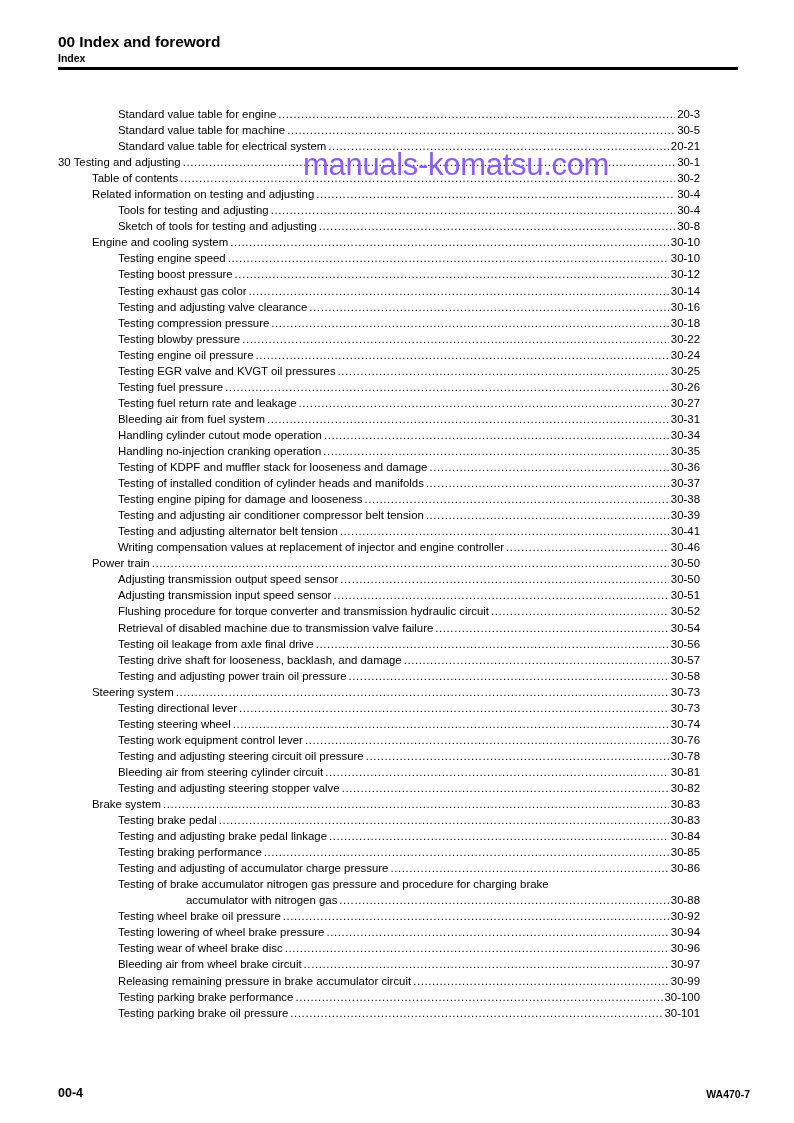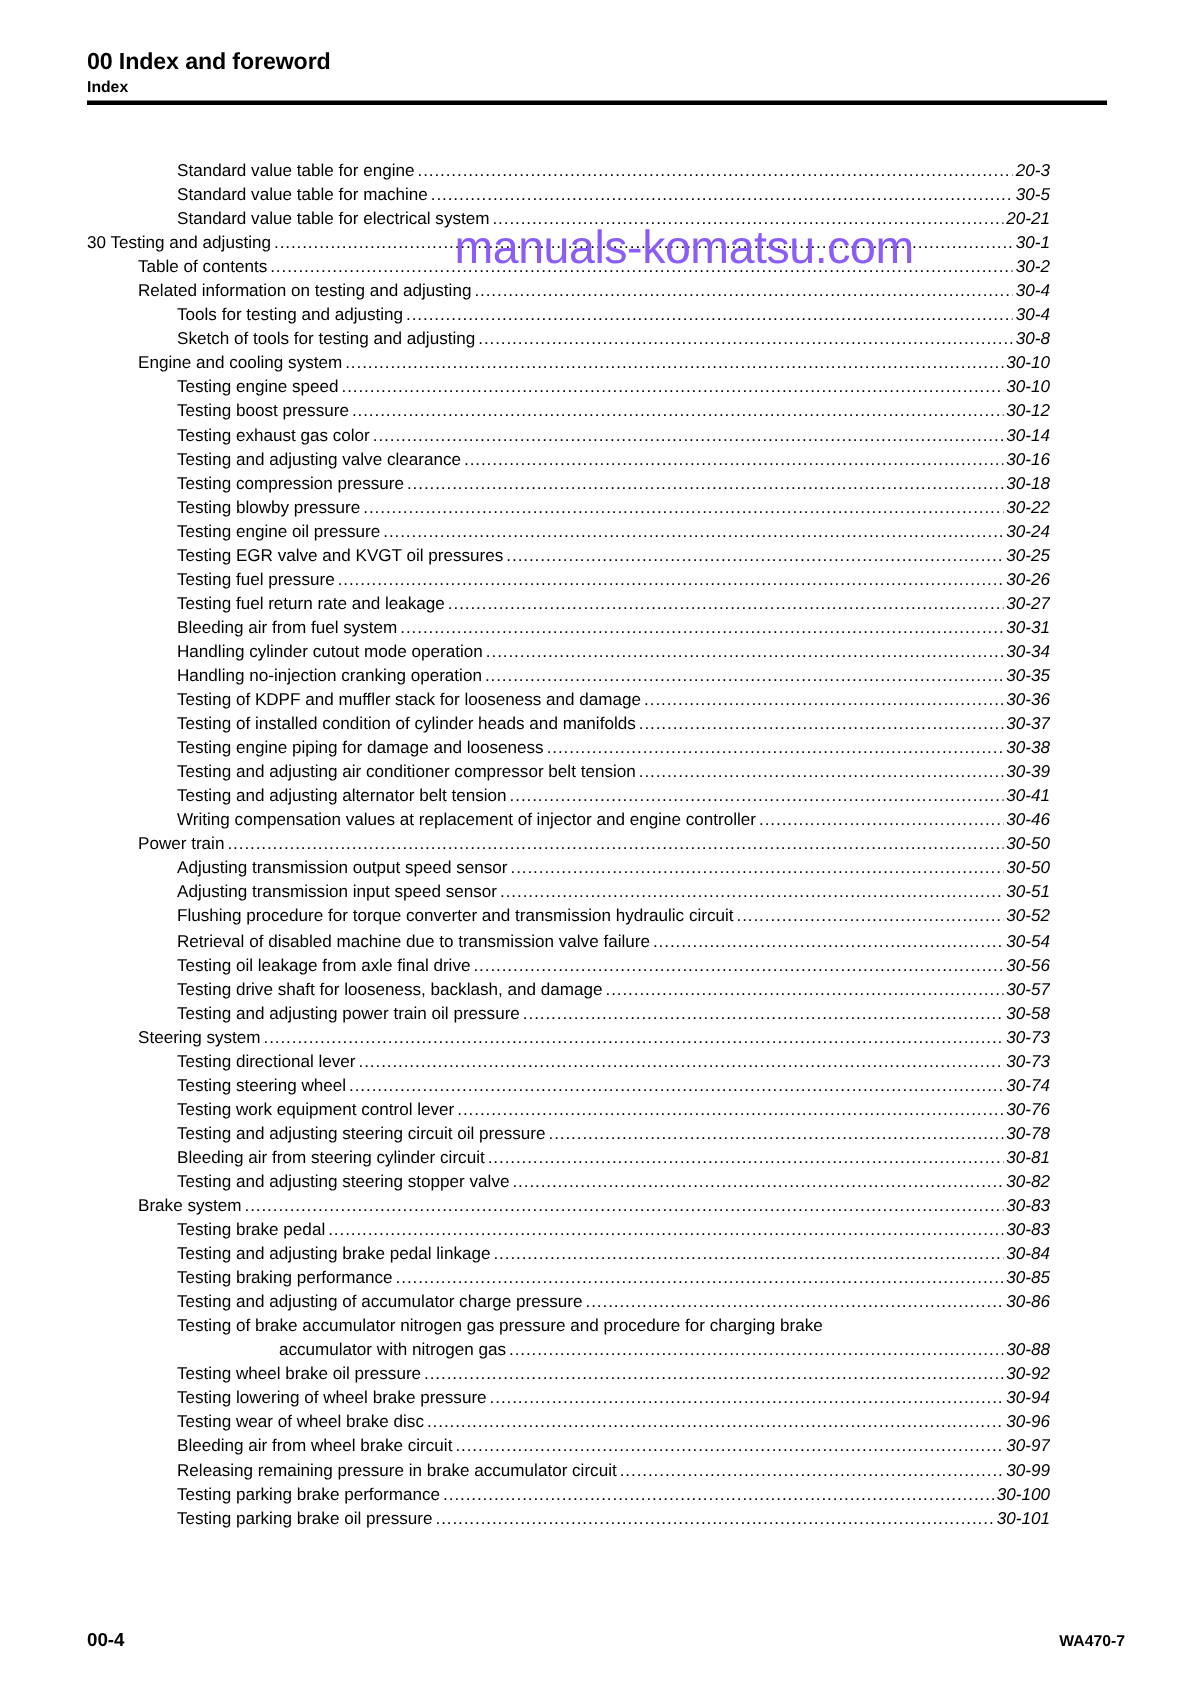--- a/index.html
+++ b/index.html
@@ -83,21 +83,20 @@
     position: absolute;
     left: 0;
     bottom: 0;
     letter-spacing: 0.6px;
     white-space: nowrap;
   }
   .toc-page {
     flex: 0 0 auto;
     padding-left: 2px;
     text-align: left;
-    font-style: italic;
   }
 
   
   .lvl0 { padding-left: 0px; }
   .lvl1 { padding-left: 34px; }
   .lvl2 { padding-left: 60px; }
   .toc-row.wrap-cont { padding-left: 128px; }
 
   
   .watermark {

